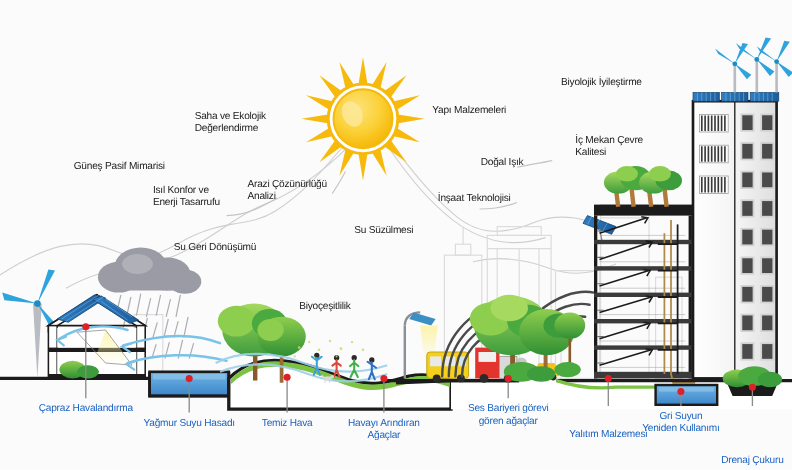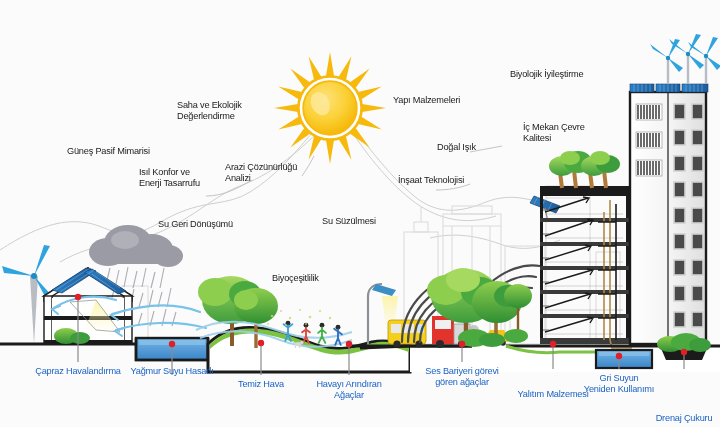--- a/index.html
+++ b/index.html
@@ -522,31 +522,31 @@
   </svg>
 
   <div class="lbl lbl-dark lbl-l" style="left:30px;  top:146px;margin-left:37px;">Güneş Pasif Mimarisi</div>
   <div class="lbl lbl-dark lbl-l" style="left:139px; top:167px;">Isıl Konfor ve
 Enerji Tasarrufu</div>
   <div class="lbl lbl-dark lbl-l" style="left:158px; top:219px;">Su Geri Dönüşümü</div>
   <div class="lbl lbl-dark lbl-l" style="left:225px; top:162px;">Arazi Çözünürlüğü
 Analizi</div>
   <div class="lbl lbl-dark lbl-l" style="left:177px; top:100px;">Saha ve Ekolojik
 Değerlendirme</div>
-  <div class="lbl lbl-dark lbl-l" style="left:322px; top:216px;">Su Süzülmesi</div>
+  <div class="lbl lbl-dark lbl-l" style="left:322px; top:204px;">Su Süzülmesi</div>
   <div class="lbl lbl-dark lbl-l" style="left:393px; top:95px;">Yapı Malzemeleri</div>
   <div class="lbl lbl-dark lbl-l" style="left:437px; top:142px;">Doğal Işık</div>
   <div class="lbl lbl-dark lbl-l" style="left:398px; top:175px;">İnşaat Teknolojisi</div>
   <div class="lbl lbl-dark lbl-l" style="left:510px; top:69px;">Biyolojik İyileştirme</div>
   <div class="lbl lbl-dark lbl-l" style="left:523px; top:122px;">İç Mekan Çevre
 Kalitesi</div>
   <div class="lbl lbl-dark lbl-l" style="left:272px; top:273px;">Biyoçeşitlilik</div>
 
   <div class="lbl lbl-blue lbl-c" style="left:78px;  top:366px;">Çapraz Havalandırma</div>
-  <div class="lbl lbl-blue lbl-c" style="left:172px; top:366px;">Yağmur Suyu Hasadı</div>
+  <div class="lbl lbl-blue lbl-c" style="left:172px; top:379px;">Yağmur Suyu Hasadı</div>
   <div class="lbl lbl-blue lbl-c" style="left:261px; top:379px;">Temiz Hava</div>
   <div class="lbl lbl-blue lbl-c" style="left:349px; top:379px;">Havayı Arındıran
 Ağaçlar</div>
   <div class="lbl lbl-blue lbl-c" style="left:462px; top:366px;">Ses Bariyeri görevi
 gören ağaçlar</div>
   <div class="lbl lbl-blue lbl-c" style="left:553px; top:373px;margin-top:16px;">Yalıtım Malzemesi</div>
   <div class="lbl lbl-blue lbl-c" style="left:619px; top:373px;">Gri Suyun
 Yeniden Kullanımı</div>
   <div class="lbl lbl-blue lbl-c" style="left:684px; top:373px;margin-top:40px;">Drenaj Çukuru</div>
 

